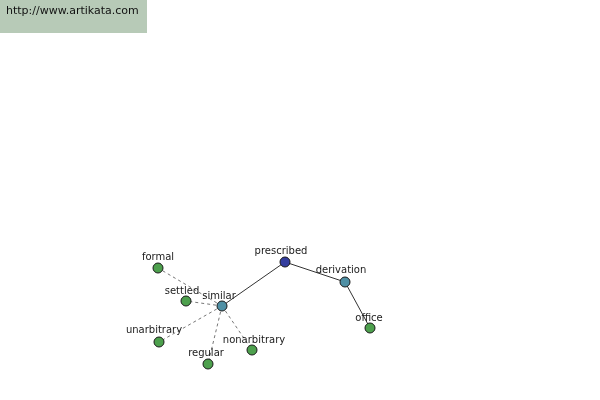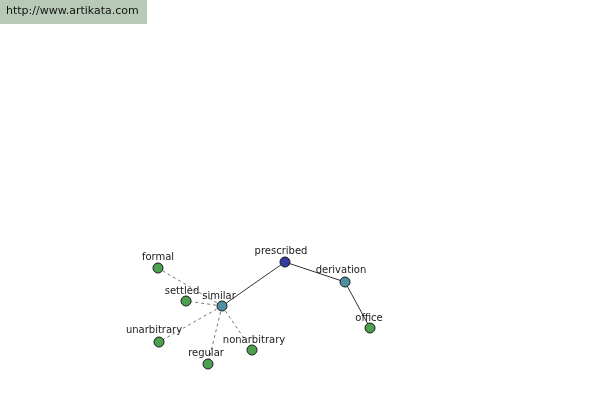--- a/index.html
+++ b/index.html
@@ -12,21 +12,21 @@
     font-family: "DejaVu Sans", "Liberation Sans", sans-serif;
   }
   .url-bar {
     position: absolute;
     top: 0;
     left: 0;
     background: #b7cab7;
     color: #111111;
     font-size: 11px;
     line-height: 13px;
-    padding: 4px 8px 7px 6px;
+    padding: 4px 8px 16px 6px;
     white-space: nowrap;
   }
   .graph-svg {
     position: absolute;
     top: 0;
     left: 0;
     width: 600px;
     height: 400px;
   }
   .graph-svg line.edge-solid {

